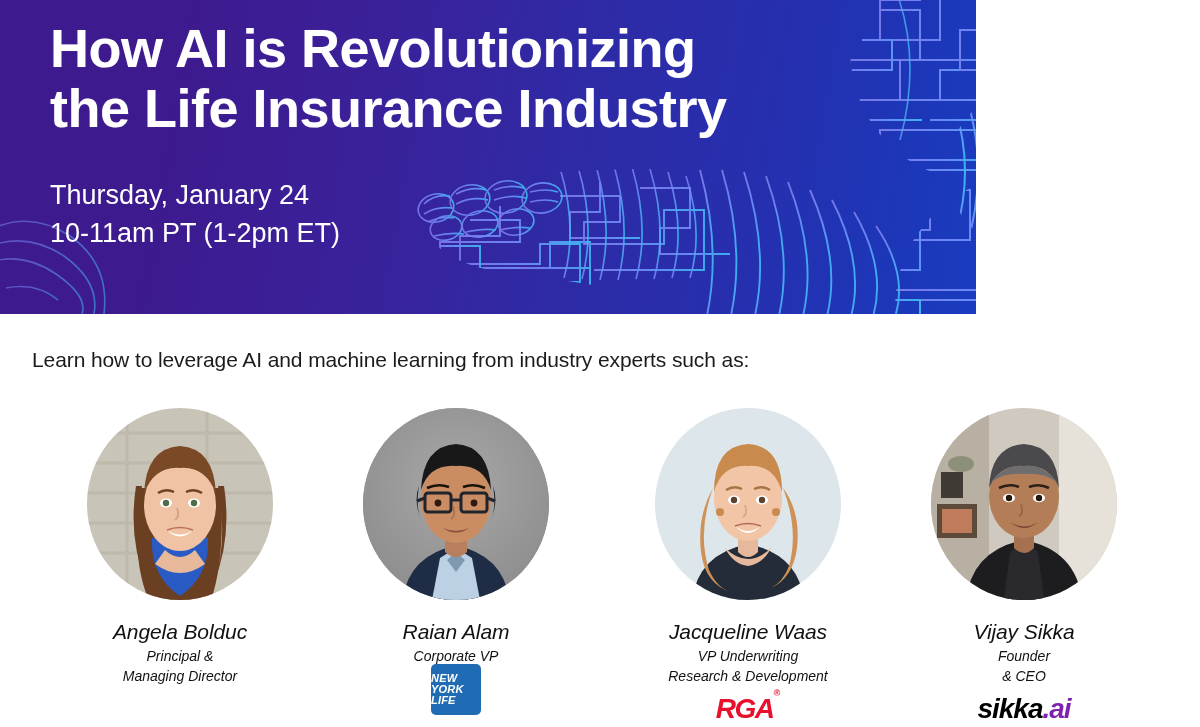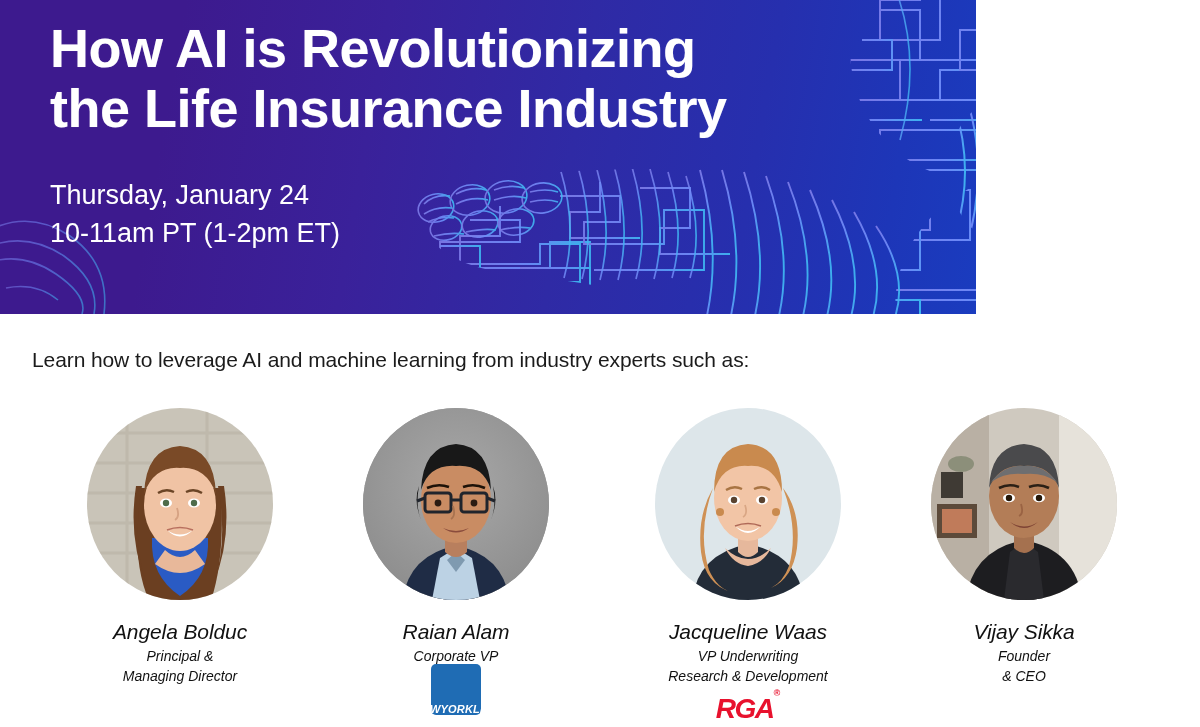--- a/index.html
+++ b/index.html
@@ -143,22 +143,22 @@
     color: #1c3c5a;
     letter-spacing: -0.5px;
   }
 
   .logo-nyl {
     width: 50px; height: 50px;
     background: #1f6cb4;
     border-radius: 5px;
     color: #ffffff;
     display: flex;
-    flex-direction: row;
-    align-items: flex-end;
+    flex-direction: column;
+    align-items: flex-start;
     justify-content: center;
     font-weight: bold;
     line-height: 11px;
     font-size: 11px;
     letter-spacing: 0.2px;
     padding-top: 1px;
   }
   .logo-nyl span { display: block; }
 
   .logo-rga {
@@ -463,15 +463,18 @@
         <circle cx="108" cy="90" r="3.2" fill="#241608"></circle>
         <path d="M68,80 q10,-5 20,-1" stroke="#2b2016" stroke-width="2.6" fill="none"></path>
         <path d="M98,79 q10,-4 20,1" stroke="#2b2016" stroke-width="2.6" fill="none"></path>
         <path d="M90,96 q3,10 -2,12" stroke="#9a6343" stroke-width="1.8" fill="none"></path>
         <path d="M79,114 q14,9 28,0 q-14,12 -28,0 z" fill="#7e4334"></path>
       </svg>
     </div>
     <div class="sp-name">Vijay Sikka</div>
     <div class="sp-title">Founder
 &amp; CEO</div>
+    <div class="sp-logo">
+      <span class="logo-sikka"><span>sikka</span><span class="dotai">.ai</span></span>
+    </div>
   </div>
 
 </div>
 
 </body></html>

